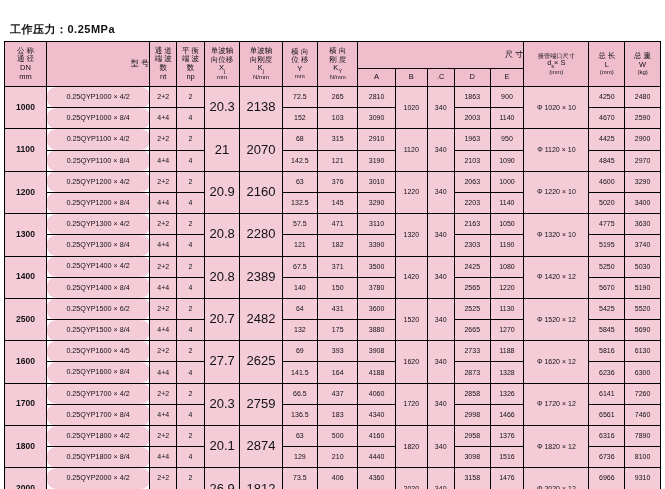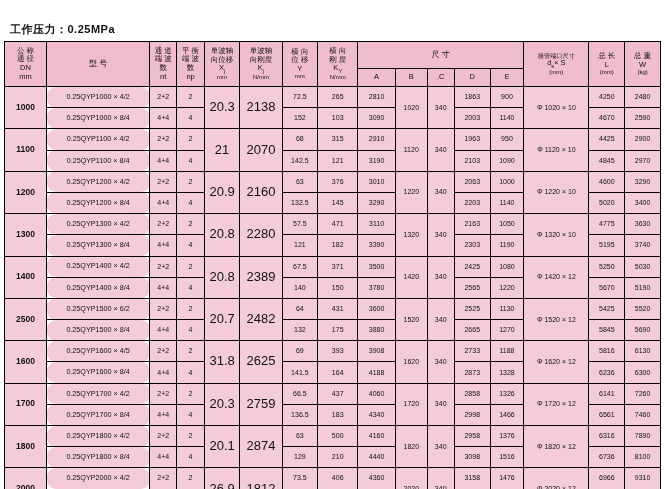--- a/index.html
+++ b/index.html
@@ -24,21 +24,21 @@
     padding:0;
     line-height:1.15;
     background:#f4ccd8;
   }
   thead th{background:#f0bdcd;font-weight:normal;font-size:7.5px;}
   .hdr-sub{font-size:6.2px;}
   .model-cell{font-size:7.2px;text-align:center;letter-spacing:0;border-radius:9px;}
   .dn-cell{font-weight:bold;font-size:8.5px;}
   .tall{font-size:13px;}
   .sub{font-size:5.5px;vertical-align:sub;}
-  .colgrp{font-size:8px;}
+  .colgrp{font-size:8px;text-align:right;}
   .unit{font-size:6px;}
   tbody tr{height:21.2px;}
   thead tr.h1 th{height:26px;}
   thead tr.h2 th{height:17px;}
 </style>
 </head>
 <body>
 
 <div class="page">
 
@@ -314,21 +314,21 @@
           <td>2665</td>
           <td>1270</td>
           <td>5845</td>
           <td>5690</td>
         </tr>
         <tr>
           <td class="dn-cell" rowspan="2">1600</td>
           <td class="model-cell">0.25QYP1600 × 4/5</td>
           <td>2+2</td>
           <td>2</td>
-          <td class="tall" rowspan="2">31.8</td>
+          <td class="tall" rowspan="2">27.7</td>
           <td class="tall" rowspan="2">2625</td>
           <td>69</td>
           <td>393</td>
           <td>3908</td>
           <td rowspan="2">1620</td>
           <td rowspan="2">340</td>
           <td>2733</td>
           <td>1188</td>
           <td rowspan="2">Φ 1620 × 12</td>
           <td>5816</td>

